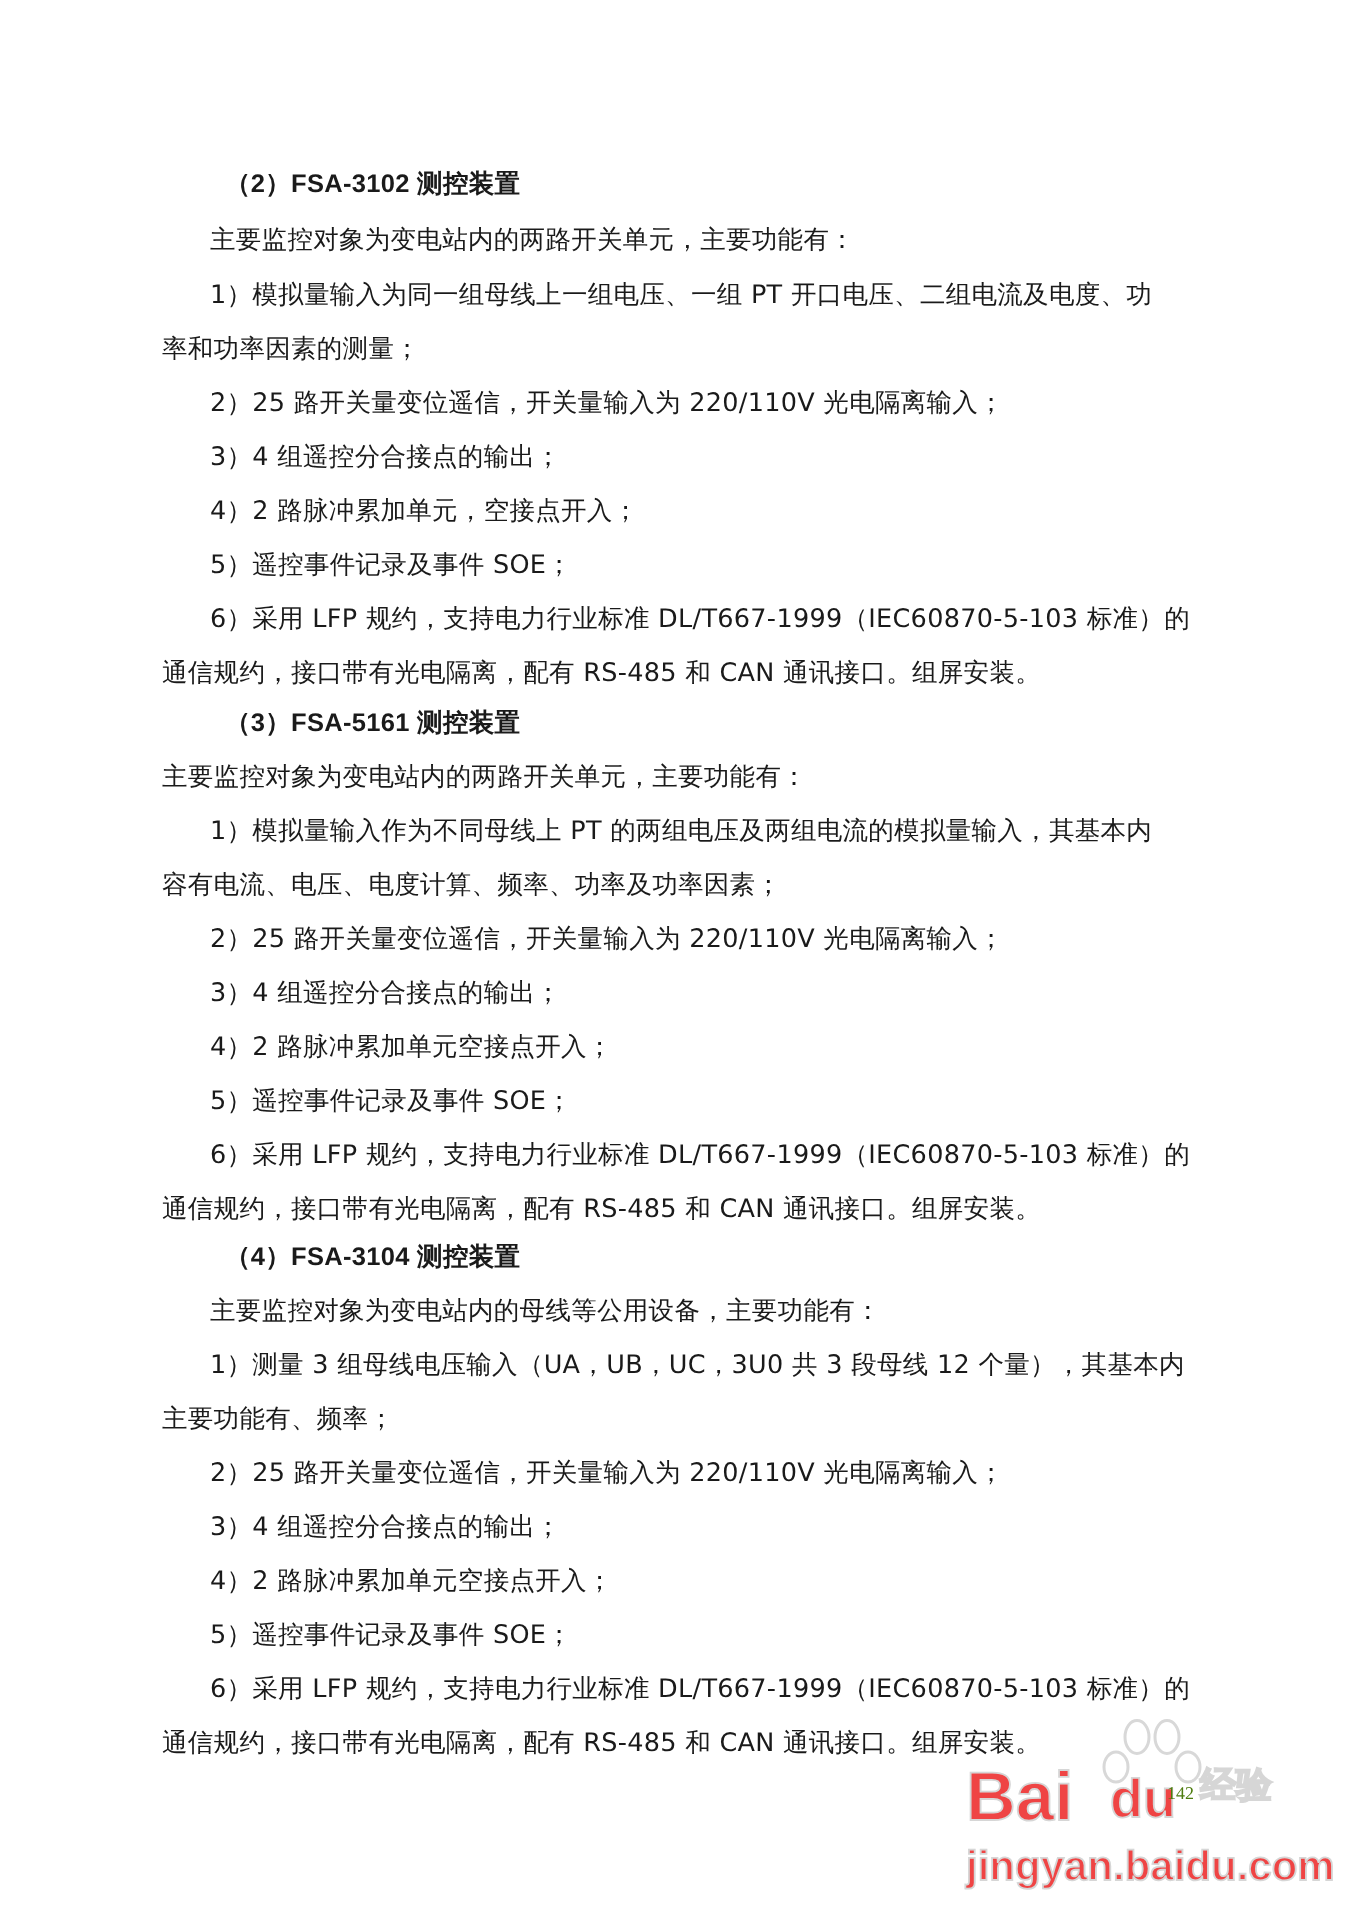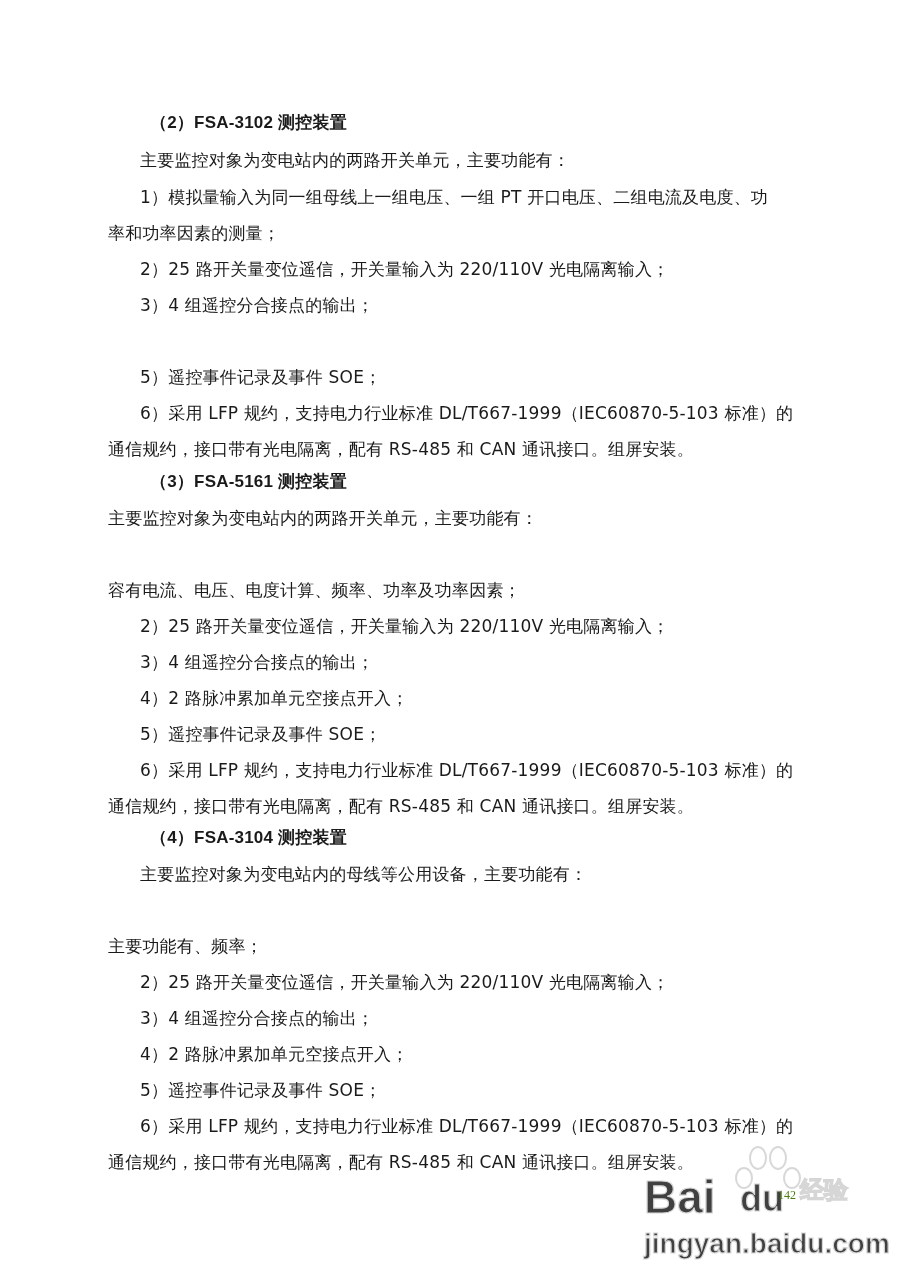--- a/index.html
+++ b/index.html
@@ -2,52 +2,55 @@
 <html><head>
 <meta charset="utf-8">
 <style>
   html, body { margin: 0; padding: 0; background: #ffffff; }
   body { width: 904px; height: 1280px; position: relative; overflow: hidden;
          font-family: "DejaVu Sans", "Liberation Sans", sans-serif; color: #1a1a1a; }
   .page { position: absolute; left: 0; top: 0; width: 791px; height: 1280px; }
   .line { position: absolute; font-size: 17px; white-space: nowrap; line-height: 22px; letter-spacing: 0.2px; }
   .heading { font-weight: bold; font-family: "Liberation Sans", "DejaVu Sans", sans-serif; }
   .watermark { position: absolute; left: 640px; top: 1150px; width: 230px; height: 110px; pointer-events: none; }
-  .wm-text { position: absolute; font-family: "Liberation Sans", sans-serif; color: #404040;
+  .wm-text { position: absolute; font-family: "Liberation Sans", sans-serif; color: #ef4444;
              -webkit-text-stroke: 1.2px #d6d6d6; font-weight: bold; }
   .page-number { position: absolute; left: 778px; top: 1188px; font-size: 12px; color: #4d7c0f;
                  font-family: "Liberation Serif", serif; }
 </style>
 </head>
 <body>
 
 <div class="page">
 
   <div class="line heading" style="left:150px; top:112px;">（2）FSA-3102 测控装置</div>
   <div class="line" style="left:140px; top:149px;">主要监控对象为变电站内的两路开关单元，主要功能有：</div>
   <div class="line" style="left:140px; top:186px;">1）模拟量输入为同一组母线上一组电压、一组 PT 开口电压、二组电流及电度、功</div>
   <div class="line" style="left:108px; top:222px;">率和功率因素的测量；</div>
   <div class="line" style="left:140px; top:258px;">2）25 路开关量变位遥信，开关量输入为 220/110V 光电隔离输入；</div>
   <div class="line" style="left:140px; top:294px;">3）4 组遥控分合接点的输出；</div>
+  <div class="line" style="left:140px; top:330px;">4）2 路脉冲累加单元，空接点开入；</div>
   <div class="line" style="left:140px; top:366px;">5）遥控事件记录及事件 SOE；</div>
   <div class="line" style="left:140px; top:402px;">6）采用 LFP 规约，支持电力行业标准 DL/T667-1999（IEC60870-5-103 标准）的</div>
   <div class="line" style="left:108px; top:438px;">通信规约，接口带有光电隔离，配有 RS-485 和 CAN 通讯接口。组屏安装。</div>
 
   <div class="line heading" style="left:150px; top:471px;">（3）FSA-5161 测控装置</div>
   <div class="line" style="left:108px; top:507px;">主要监控对象为变电站内的两路开关单元，主要功能有：</div>
+  <div class="line" style="left:140px; top:543px;">1）模拟量输入作为不同母线上 PT 的两组电压及两组电流的模拟量输入，其基本内</div>
   <div class="line" style="left:108px; top:579px;">容有电流、电压、电度计算、频率、功率及功率因素；</div>
   <div class="line" style="left:140px; top:615px;">2）25 路开关量变位遥信，开关量输入为 220/110V 光电隔离输入；</div>
   <div class="line" style="left:140px; top:651px;">3）4 组遥控分合接点的输出；</div>
   <div class="line" style="left:140px; top:687px;">4）2 路脉冲累加单元空接点开入；</div>
   <div class="line" style="left:140px; top:723px;">5）遥控事件记录及事件 SOE；</div>
   <div class="line" style="left:140px; top:759px;">6）采用 LFP 规约，支持电力行业标准 DL/T667-1999（IEC60870-5-103 标准）的</div>
   <div class="line" style="left:108px; top:795px;">通信规约，接口带有光电隔离，配有 RS-485 和 CAN 通讯接口。组屏安装。</div>
 
   <div class="line heading" style="left:150px; top:827px;">（4）FSA-3104 测控装置</div>
   <div class="line" style="left:140px; top:863px;">主要监控对象为变电站内的母线等公用设备，主要功能有：</div>
+  <div class="line" style="left:140px; top:899px;">1）测量 3 组母线电压输入（UA，UB，UC，3U0 共 3 段母线 12 个量），其基本内</div>
   <div class="line" style="left:108px; top:935px;">主要功能有、频率；</div>
   <div class="line" style="left:140px; top:971px;">2）25 路开关量变位遥信，开关量输入为 220/110V 光电隔离输入；</div>
   <div class="line" style="left:140px; top:1007px;">3）4 组遥控分合接点的输出；</div>
   <div class="line" style="left:140px; top:1043px;">4）2 路脉冲累加单元空接点开入；</div>
   <div class="line" style="left:140px; top:1079px;">5）遥控事件记录及事件 SOE；</div>
   <div class="line" style="left:140px; top:1115px;">6）采用 LFP 规约，支持电力行业标准 DL/T667-1999（IEC60870-5-103 标准）的</div>
   <div class="line" style="left:108px; top:1151px;">通信规约，接口带有光电隔离，配有 RS-485 和 CAN 通讯接口。组屏安装。</div>
 
   <div class="watermark">
     <svg width="80" height="60" style="position:absolute; left:88px; top:-6px;" viewBox="0 0 80 60">

